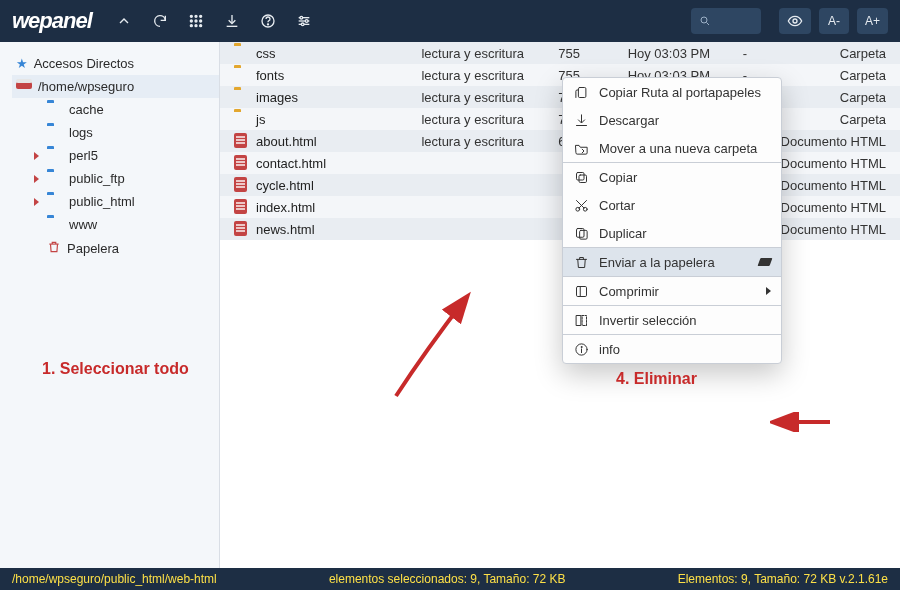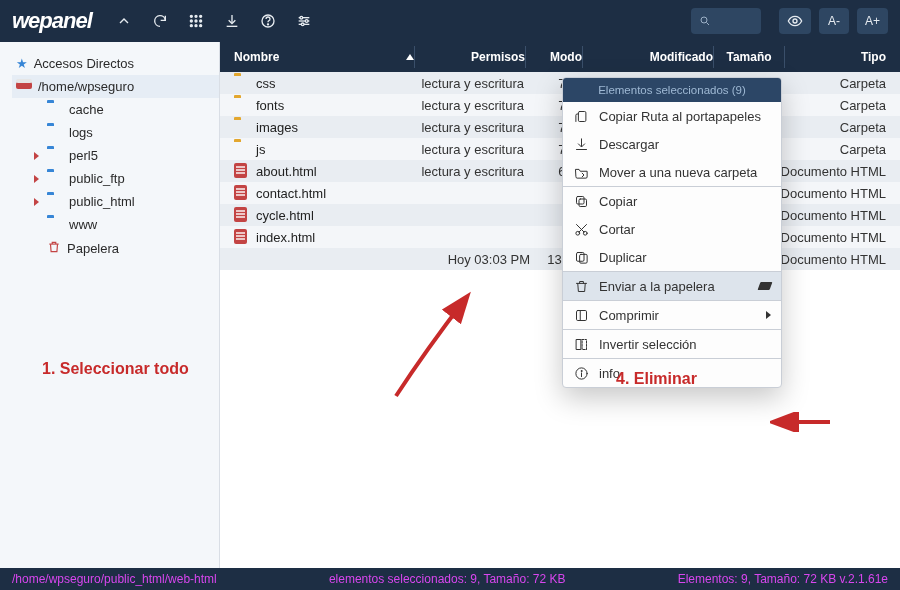--- a/index.html
+++ b/index.html
@@ -220,21 +220,21 @@
   .anno2 { left: 616px; top: 370px; }
   .arrow-svg { position:absolute; pointer-events:none; }
   .arrow1 { left: 166px; top: 248px; }
   .arrow2 { left: 550px; top: 370px; }
 
   
   .footer {
     position: absolute;
     bottom: 0; left: 0; right: 0;
     background: #1d2e44;
-    color: #d946ef;
+    color: #fde047;
     font-size: 12px;
     padding: 4px 12px;
     display: flex;
     justify-content: space-between;
     align-items: flex-end;
     height: 22px;
   }
   .footer .mid { flex:1; text-align:center; }
 </style>
 </head>
@@ -364,36 +364,20 @@
             <path d="M4 7h16"></path>
             <path d="M9 7V4h6v3"></path>
             <path d="M6 7l1 13h10l1-13"></path>
           </svg>
       </span>
       <span>Papelera</span>
     </div>
   </div>
 
   <div class="filepanel">
-    <div class="table-head">
-      <div class="col-name">
-        <span>Nombre</span>
-        <span class="sort-arrow"></span>
-      </div>
-      <div class="col-sep"></div>
-      <div class="col-perm">Permisos</div>
-      <div class="col-sep"></div>
-      <div class="col-modo">Modo</div>
-      <div class="col-sep"></div>
-      <div class="col-mod">Modificado</div>
-      <div class="col-sep"></div>
-      <div class="col-tam">Tamaño</div>
-      <div class="col-sep"></div>
-      <div class="col-tipo">Tipo</div>
-    </div>
 
     <div id="rows-container">
         <div class="row">
           <div class="col-name">
             <span class="ic fyellow"><span class="ic-folder"></span></span>
             <span>css</span>
           </div>
           <div class="col-perm">lectura y escritura</div>
           <div class="col-modo">755</div>
           <div class="col-mod">Hoy 03:03 PM</div>
@@ -471,30 +455,33 @@
             <span class="ic"><span class="ic-file"></span></span>
             <span>index.html</span>
           </div>
           <div class="col-perm"></div>
           <div class="col-modo"></div>
           <div class="col-mod">Hoy 03:03 PM</div>
           <div class="col-tam">22 KB</div>
           <div class="col-tipo">Documento HTML</div>
         </div>
         <div class="row">
+          <div class="col-name">
+            <span class="ic"><span class="ic-file"></span></span>
+            <span>news.html</span>
+          </div>
           <div class="col-perm"></div>
           <div class="col-modo"></div>
           <div class="col-mod">Hoy 03:03 PM</div>
           <div class="col-tam">13 KB</div>
           <div class="col-tipo">Documento HTML</div>
         </div>
       </div>
 
     <div class="ctxmenu">
-      <div class="ctx-head">Elementos seleccionados (9)</div>
 
       <div class="ctx-item">
         <span class="ctx-icon mini-stroke">
             <svg viewBox="0 0 24 24">
               <rect x="7" y="4" width="12" height="16" rx="2"></rect>
               <path d="M7 8H5a2 2 0 0 0-2 2v10"></path>
             </svg>
           </span>
         <span>Copiar Ruta al portapapeles</span>
       </div>

